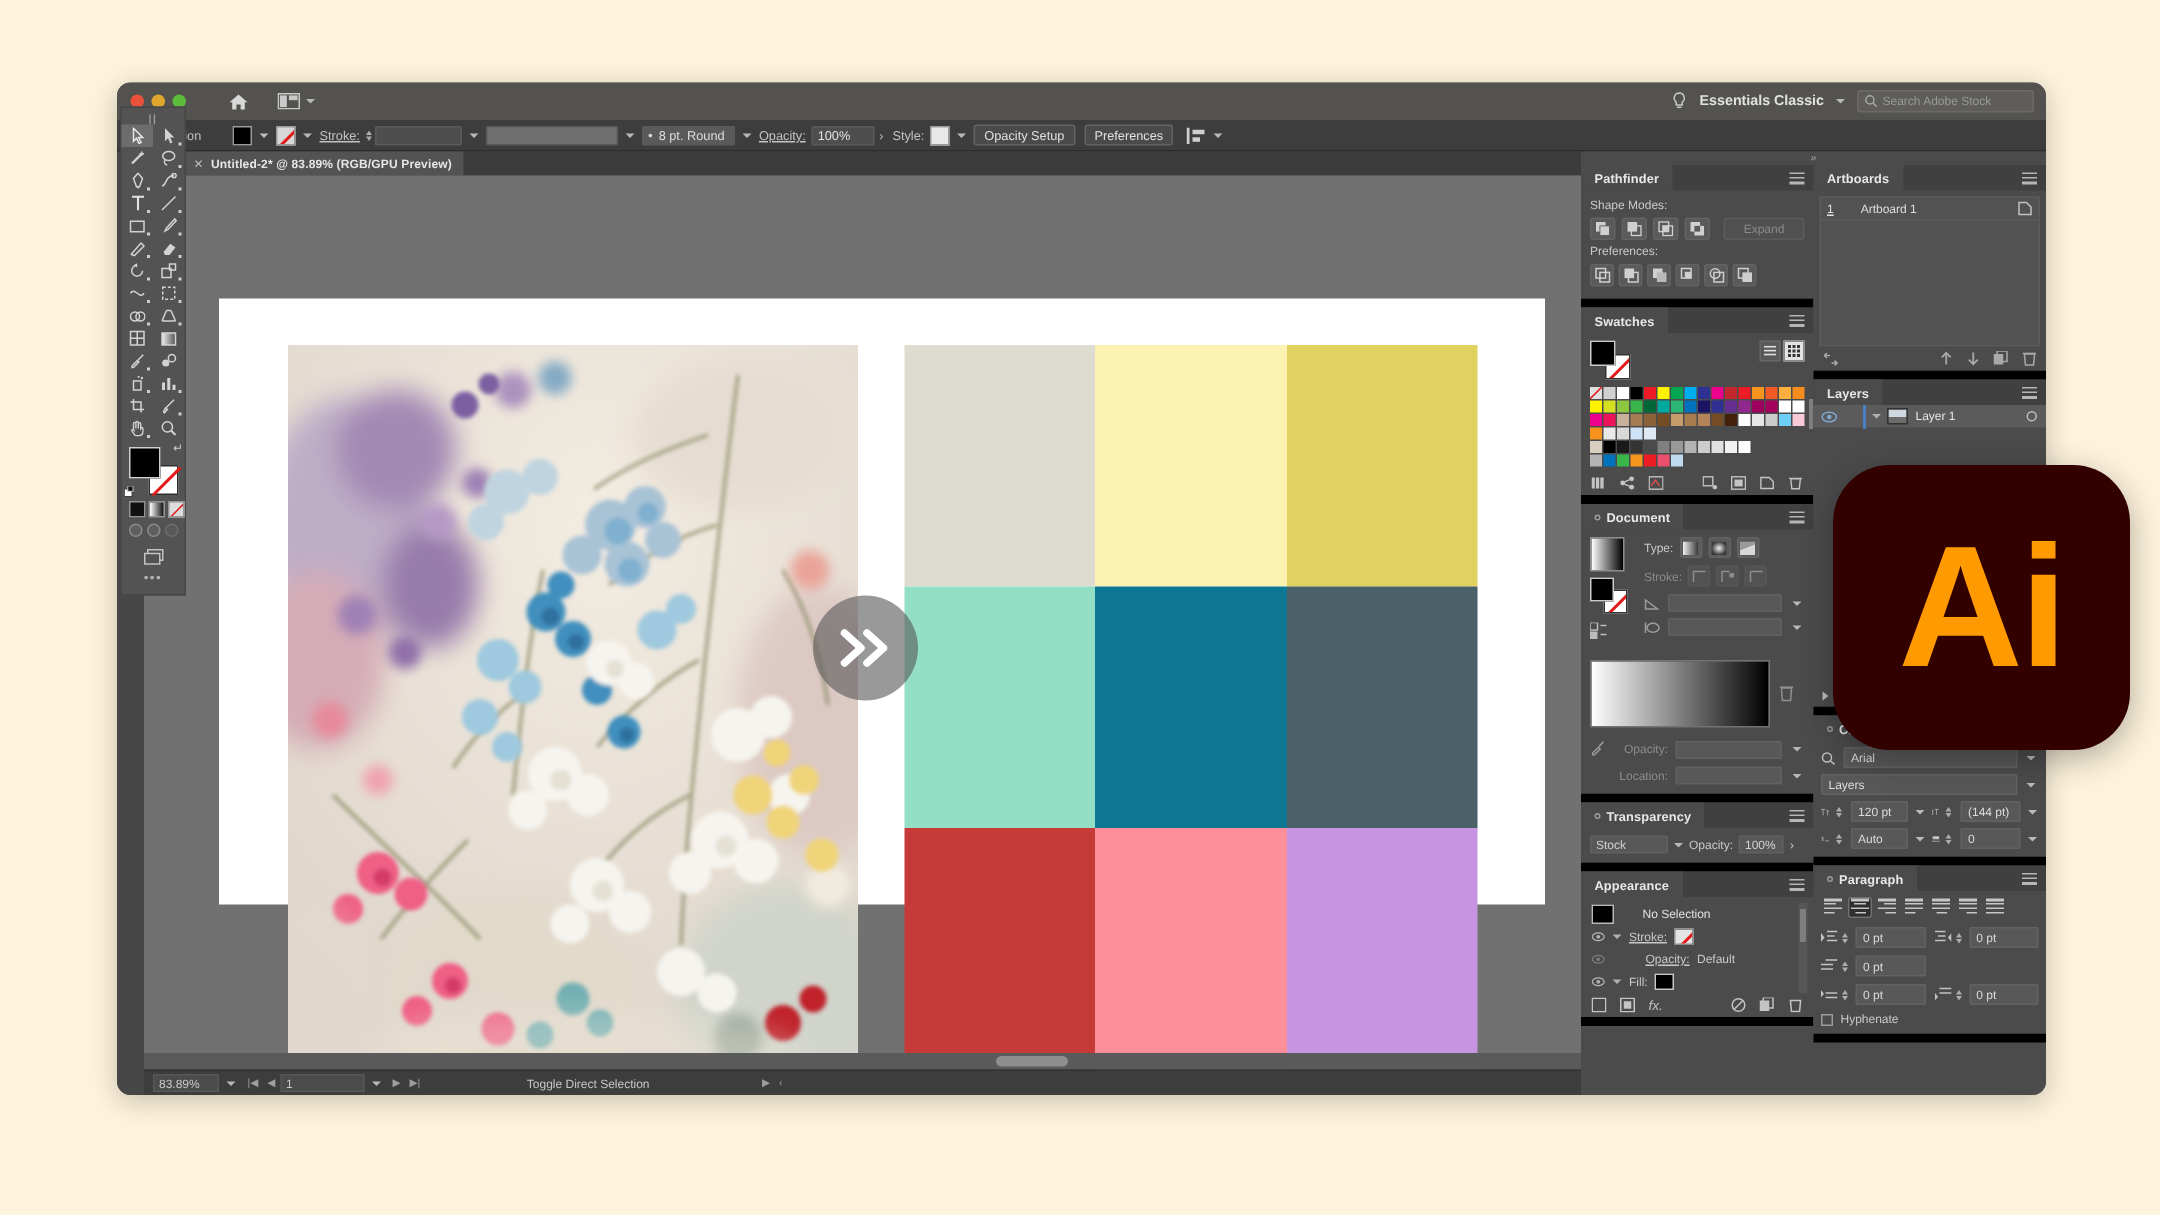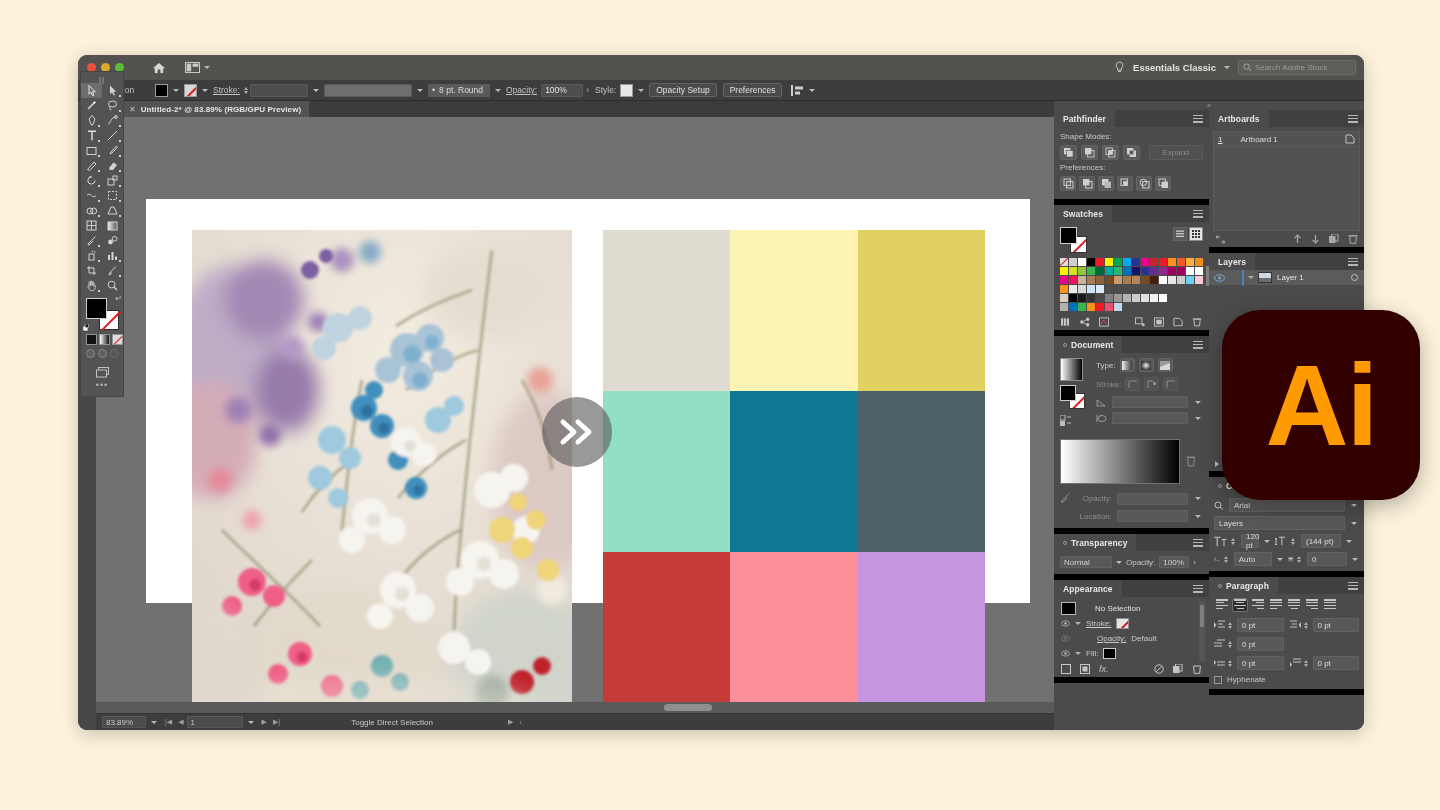--- a/index.html
+++ b/index.html
@@ -1185,21 +1185,21 @@
           </div>
         <div class="pnl-menu">
             <i></i>
             <i></i>
             <i></i>
           </div>
       </div>
       <div class="pnl-body">
         <div style="display:flex;align-items:center;gap:4px">
           <div class="fld" style="width:52px">
-              <span>Normal</span>
+              <span>Stock</span>
             </div>
           <div class="caret" style="margin:0"></div>
           <span class="p-lbl">Opacity:</span>
           <div class="fld" style="width:30px">
               <span>100%</span>
             </div>
           <span class="p-lbl">›</span>
         </div>
       </div>
     </div>
@@ -1411,21 +1411,21 @@
         </div>
         <div class="cp-row">
           <svg width="13" height="11" viewBox="0 0 13 11">
               <path d="M0 1.2h6.5M3.2 1.2v9" stroke="#c4c4c4" stroke-width="1.1"></path>
               <path d="M7.6 3.4h5M10 3.4v6.8" stroke="#c4c4c4"></path>
             </svg>
           <div class="stepper">
               <i class="up"></i>
               <i class="dn"></i>
             </div>
-          <div class="cp-fld" style="flex:none;width:18px">
+          <div class="cp-fld" style="flex:none;width:38px">
               <span>120 pt</span>
             </div>
           <div class="caret" style="margin:0 1px"></div>
           <svg width="12" height="11" viewBox="0 0 12 11">
               <path d="M4 1.2h6M6.8 1.2v8" stroke="#c4c4c4"></path>
               <path d="M1 2v7M1 2l-.9 1M1 2l.9 1M1 9l-.9-1M1 9l.9-1" stroke="#c4c4c4"></path>
             </svg>
           <div class="stepper">
               <i class="up"></i>
               <i class="dn"></i>

